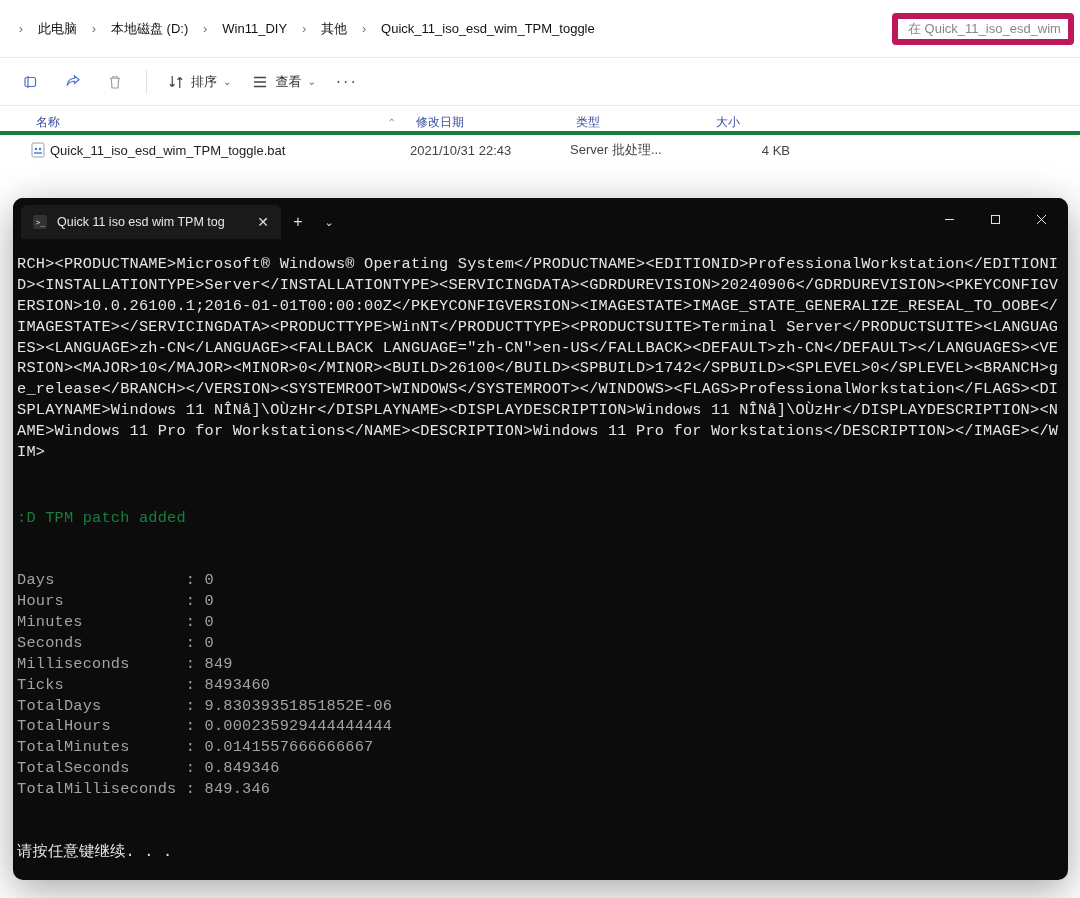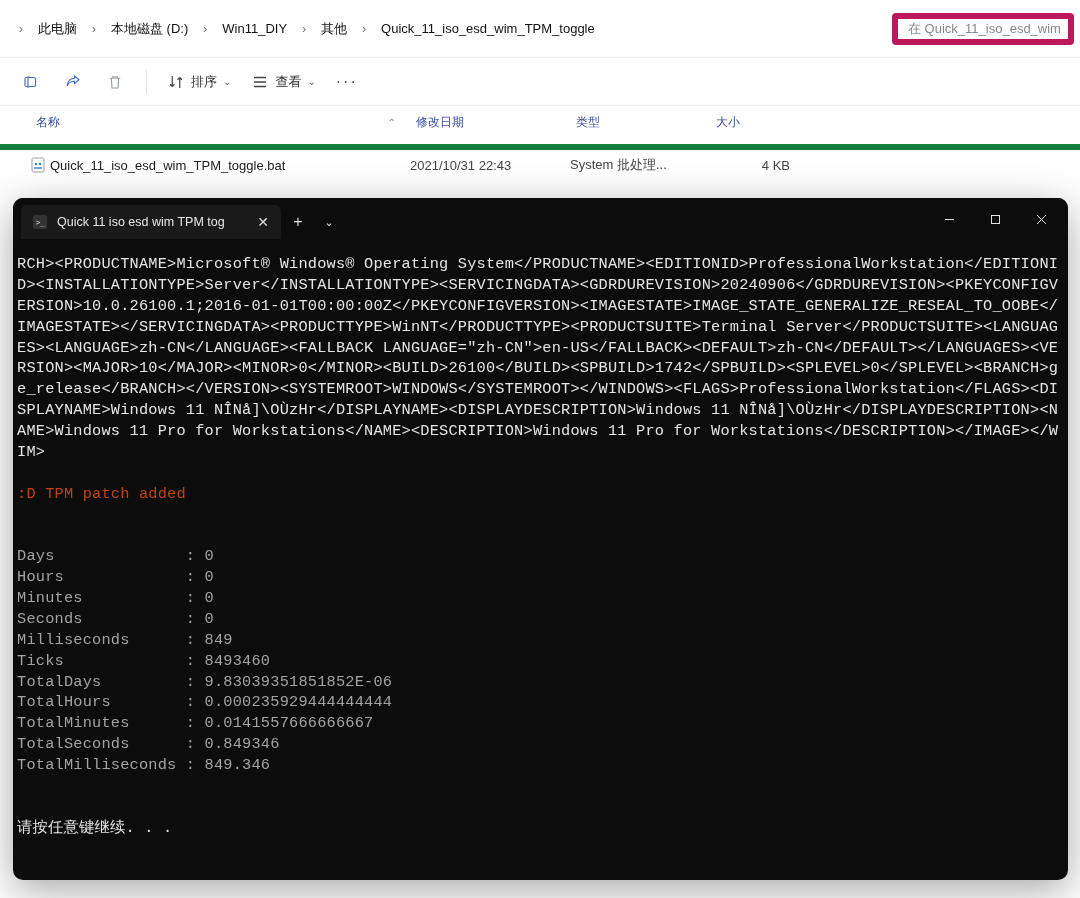--- a/index.html
+++ b/index.html
@@ -93,24 +93,24 @@
   .tmenu .lbl { font-size: 13px; }
   .caret {
     font-size: 10px;
     color: #666;
   }
   svg.icon { width:18px; height:18px; }
 
   
   .filehdr {
     display: flex;
-    padding: 8px 0 13px 36px;
+    padding: 8px 0 0 36px;
     font-size: 12px;
     color: #3a4da0;
-    border-bottom: 6px solid #15803d;
+    border-bottom: 4px solid #15803d;
   }
   .col-name { width: 380px; display:flex; align-items:center; gap:4px;}
   .col-date { width: 160px; }
   .col-type { width: 140px; }
   .col-size { width: 100px; }
   .sort-arrow { font-size:10px; color:#888; margin-left:auto; margin-right:20px;}
   .filerow {
     display: flex;
     align-items: center;
     padding: 6px 0 6px 30px;
@@ -199,21 +199,21 @@
     overflow: hidden;
     letter-spacing: 0.2px;
   }
   .term-body pre {
     font-family: Liberation Mono, monospace;
     white-space: pre-wrap;
     word-break: break-all;
     margin:0;
   }
   .term-body .xmlblock { color:#e5e5e5; }
-  .term-body .greenline { color:#c2410c; }
+  .term-body .greenline { color:#15803d;margin-top:24px; }
   .term-body .stats { color:#a3a3a3; }
 </style>
 </head>
 <body>
 
 <div class="crumb-row">
   <div class="crumb-path">
     <span class="chevron">›</span>
     <span class="crumb-seg">此电脑</span>
     <span class="chevron">›</span>
@@ -283,21 +283,21 @@
       <svg viewBox="0 0 16 16" width="16" height="16">
         <rect x="2" y="1" width="12" height="14" rx="1.5" fill="#fff" stroke="#9aa0a6"></rect>
         <circle cx="6" cy="7" r="1.2" fill="#3a7bd5"></circle>
         <circle cx="10" cy="7" r="1.2" fill="#3a7bd5"></circle>
         <path d="M4 11h8" stroke="#3a7bd5" stroke-width="1.4"></path>
       </svg>
     </span>
     <span>Quick_11_iso_esd_wim_TPM_toggle.bat</span>
   </div>
   <div class="col-date">2021/10/31 22:43</div>
-  <div class="col-type">System 批处理...</div>
+  <div class="col-type">Server 批处理...</div>
   <div class="col-size" style="text-align:right;padding-right:20px;">4 KB</div>
 </div>
 
 <div class="terminal">
   <div class="term-titlebar">
     <div class="term-tab">
       <span class="tabicon">
         <svg viewBox="0 0 16 16" width="14" height="14">
           <rect width="16" height="16" rx="2" fill="#333"></rect>
           <text x="3" y="11" font-size="9" fill="#ddd" font-family="monospace">&gt;_</text>

